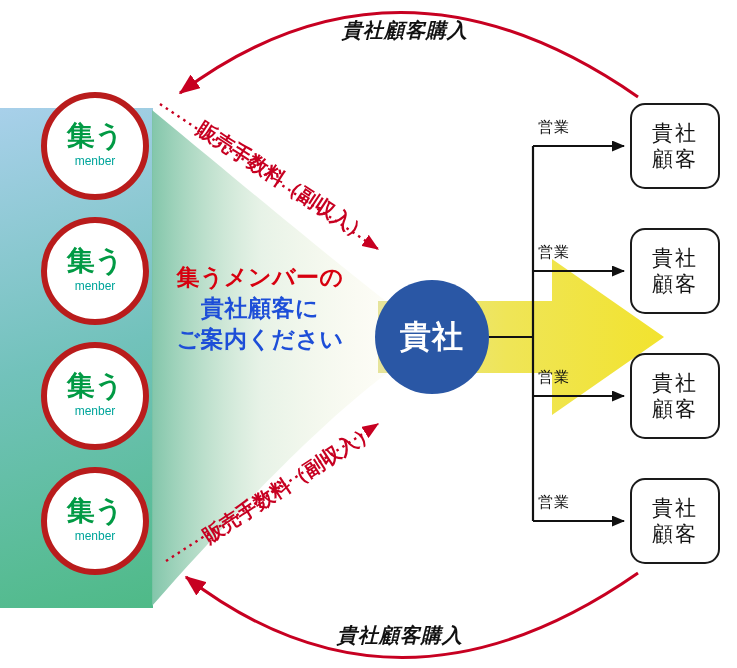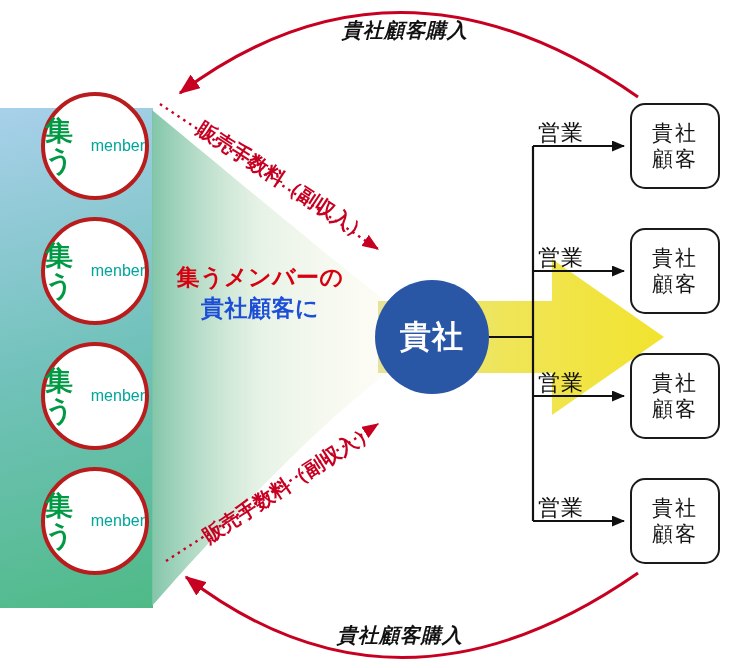--- a/index.html
+++ b/index.html
@@ -5,43 +5,43 @@
   html,body{margin:0;padding:0;background:#fff;}
   .stage{
     position:relative;width:737px;height:668px;background:#fff;overflow:hidden;
     font-family:"Liberation Sans","DejaVu Sans",sans-serif;
   }
   .stage svg{position:absolute;left:0;top:0;}
 
   
   .member{
     position:absolute;left:41px;width:108px;height:108px;box-sizing:border-box;
-    background:#fff;border:4px solid #b91c1c;border-radius:50%;
-    display:flex;align-items:center;justify-content:center;
+    background:#fff;border:6px solid #b91c1c;border-radius:50%;
+    display:flex;flex-direction:column;align-items:center;justify-content:center;
     z-index:3;
   }
   .member-title{font-size:28px;font-weight:bold;color:#019a44;line-height:30px;}
-  .member-sub{font-size:16px;color:#00a59b;line-height:20px;}
+  .member-sub{font-size:12px;color:#00a59b;line-height:20px;}
 
   
   .center-label{
     position:absolute;left:372px;top:318px;width:120px;text-align:center;
     font-size:31px;font-weight:bold;color:#ffffff;line-height:38px;z-index:4;letter-spacing:1px;
   }
 
   
   .message{position:absolute;left:140px;top:262px;width:240px;text-align:center;z-index:4;}
   .message div{font-size:23px;font-weight:bold;line-height:31px;letter-spacing:0.5px;}
   .msg-red{color:#d7000f;}
   .msg-blue{color:#1d4ed8;}
 
   
   .sales{
     position:absolute;left:538px;width:60px;text-align:left;
-    font-size:22px;color:#111;font-weight:500;z-index:4;letter-spacing:1px;
+    font-size:15px;color:#111;font-weight:500;z-index:4;letter-spacing:1px;
   }
 
   
   .customer{
     position:absolute;left:630px;width:90px;height:86px;box-sizing:border-box;
     background:#fff;border:2.5px solid #1a1a1a;border-radius:15px;
     display:flex;flex-direction:column;align-items:center;justify-content:center;
     z-index:3;
   }
   .customer span{font-size:21px;line-height:26px;color:#111;font-weight:500;letter-spacing:2px;}
@@ -129,20 +129,21 @@
     <span class="member-sub">menber</span>
   </div>
   <div class="member" style="top:467px">
     <span class="member-title">集う</span>
     <span class="member-sub">menber</span>
   </div>
 
   <div class="message">
     <div class="msg-red">集うメンバーの</div>
     <div class="msg-blue">貴社顧客に</div>
+    <div class="msg-blue">ご案内ください</div>
   </div>
 
   <div class="center-label">貴社</div>
 
   <div class="sales" style="top:118px">営業</div>
   <div class="sales" style="top:243px">営業</div>
   <div class="sales" style="top:368px">営業</div>
   <div class="sales" style="top:493px">営業</div>
 
   <div class="customer" style="top:103px">

